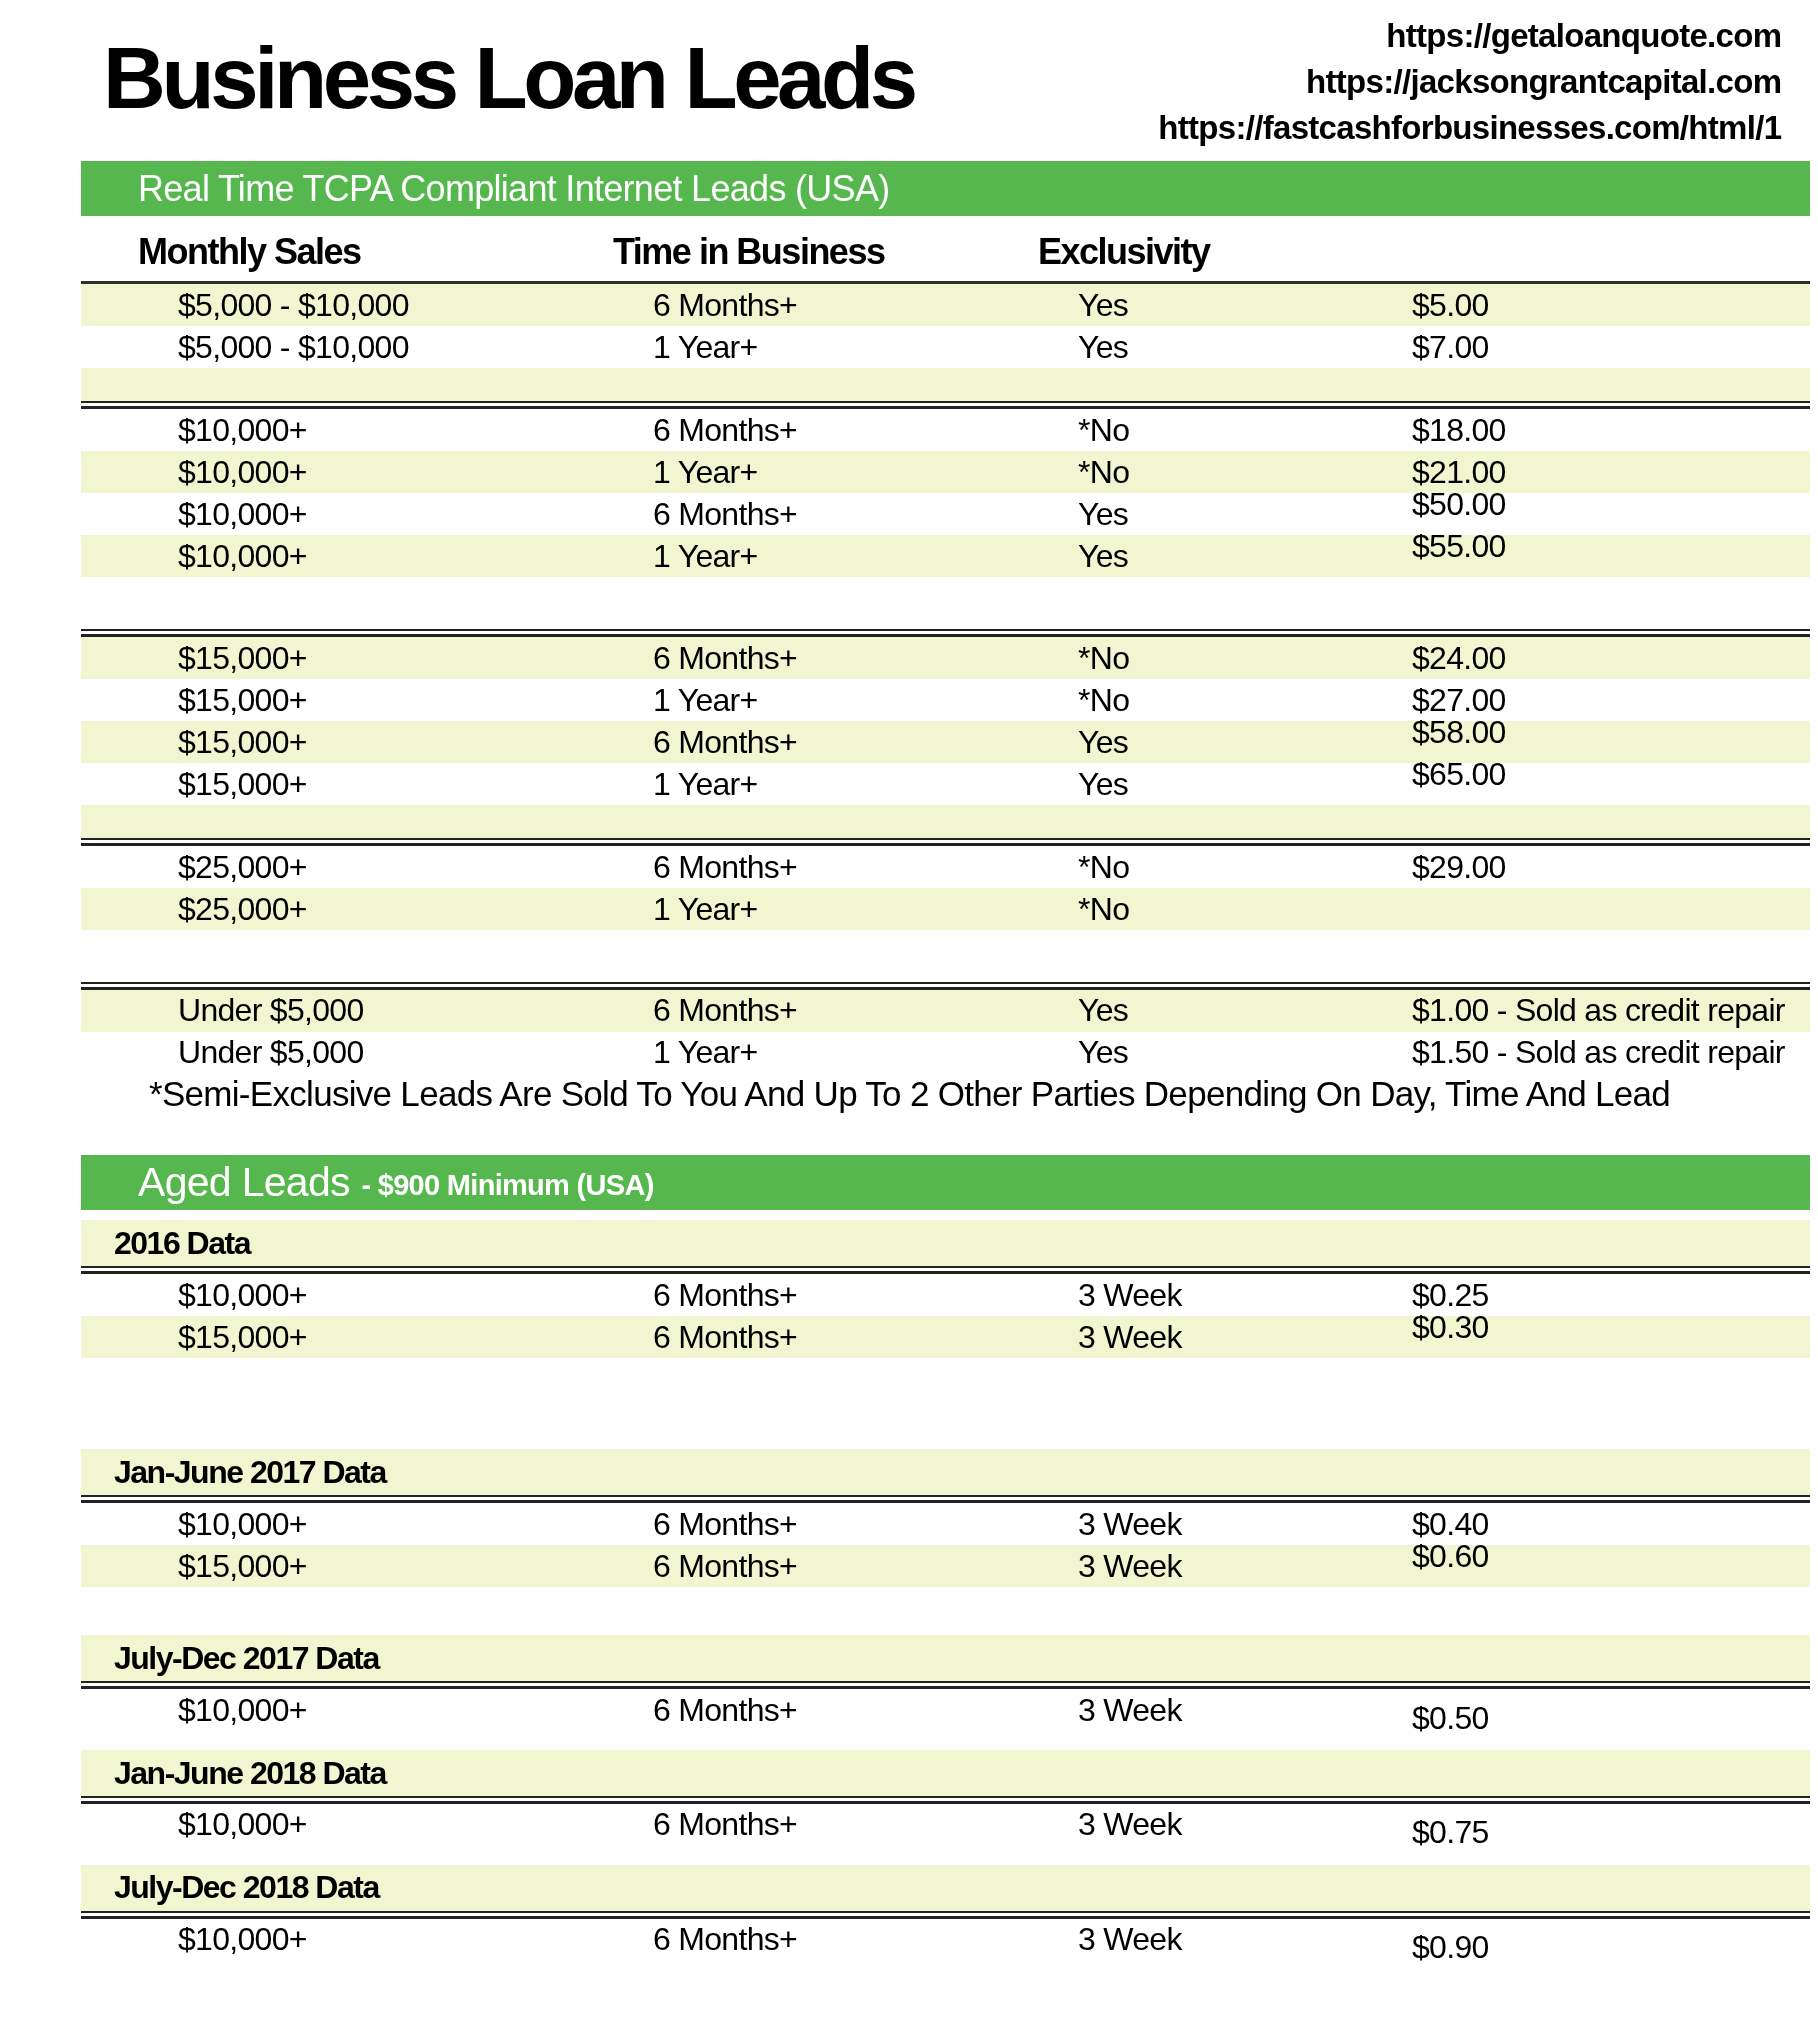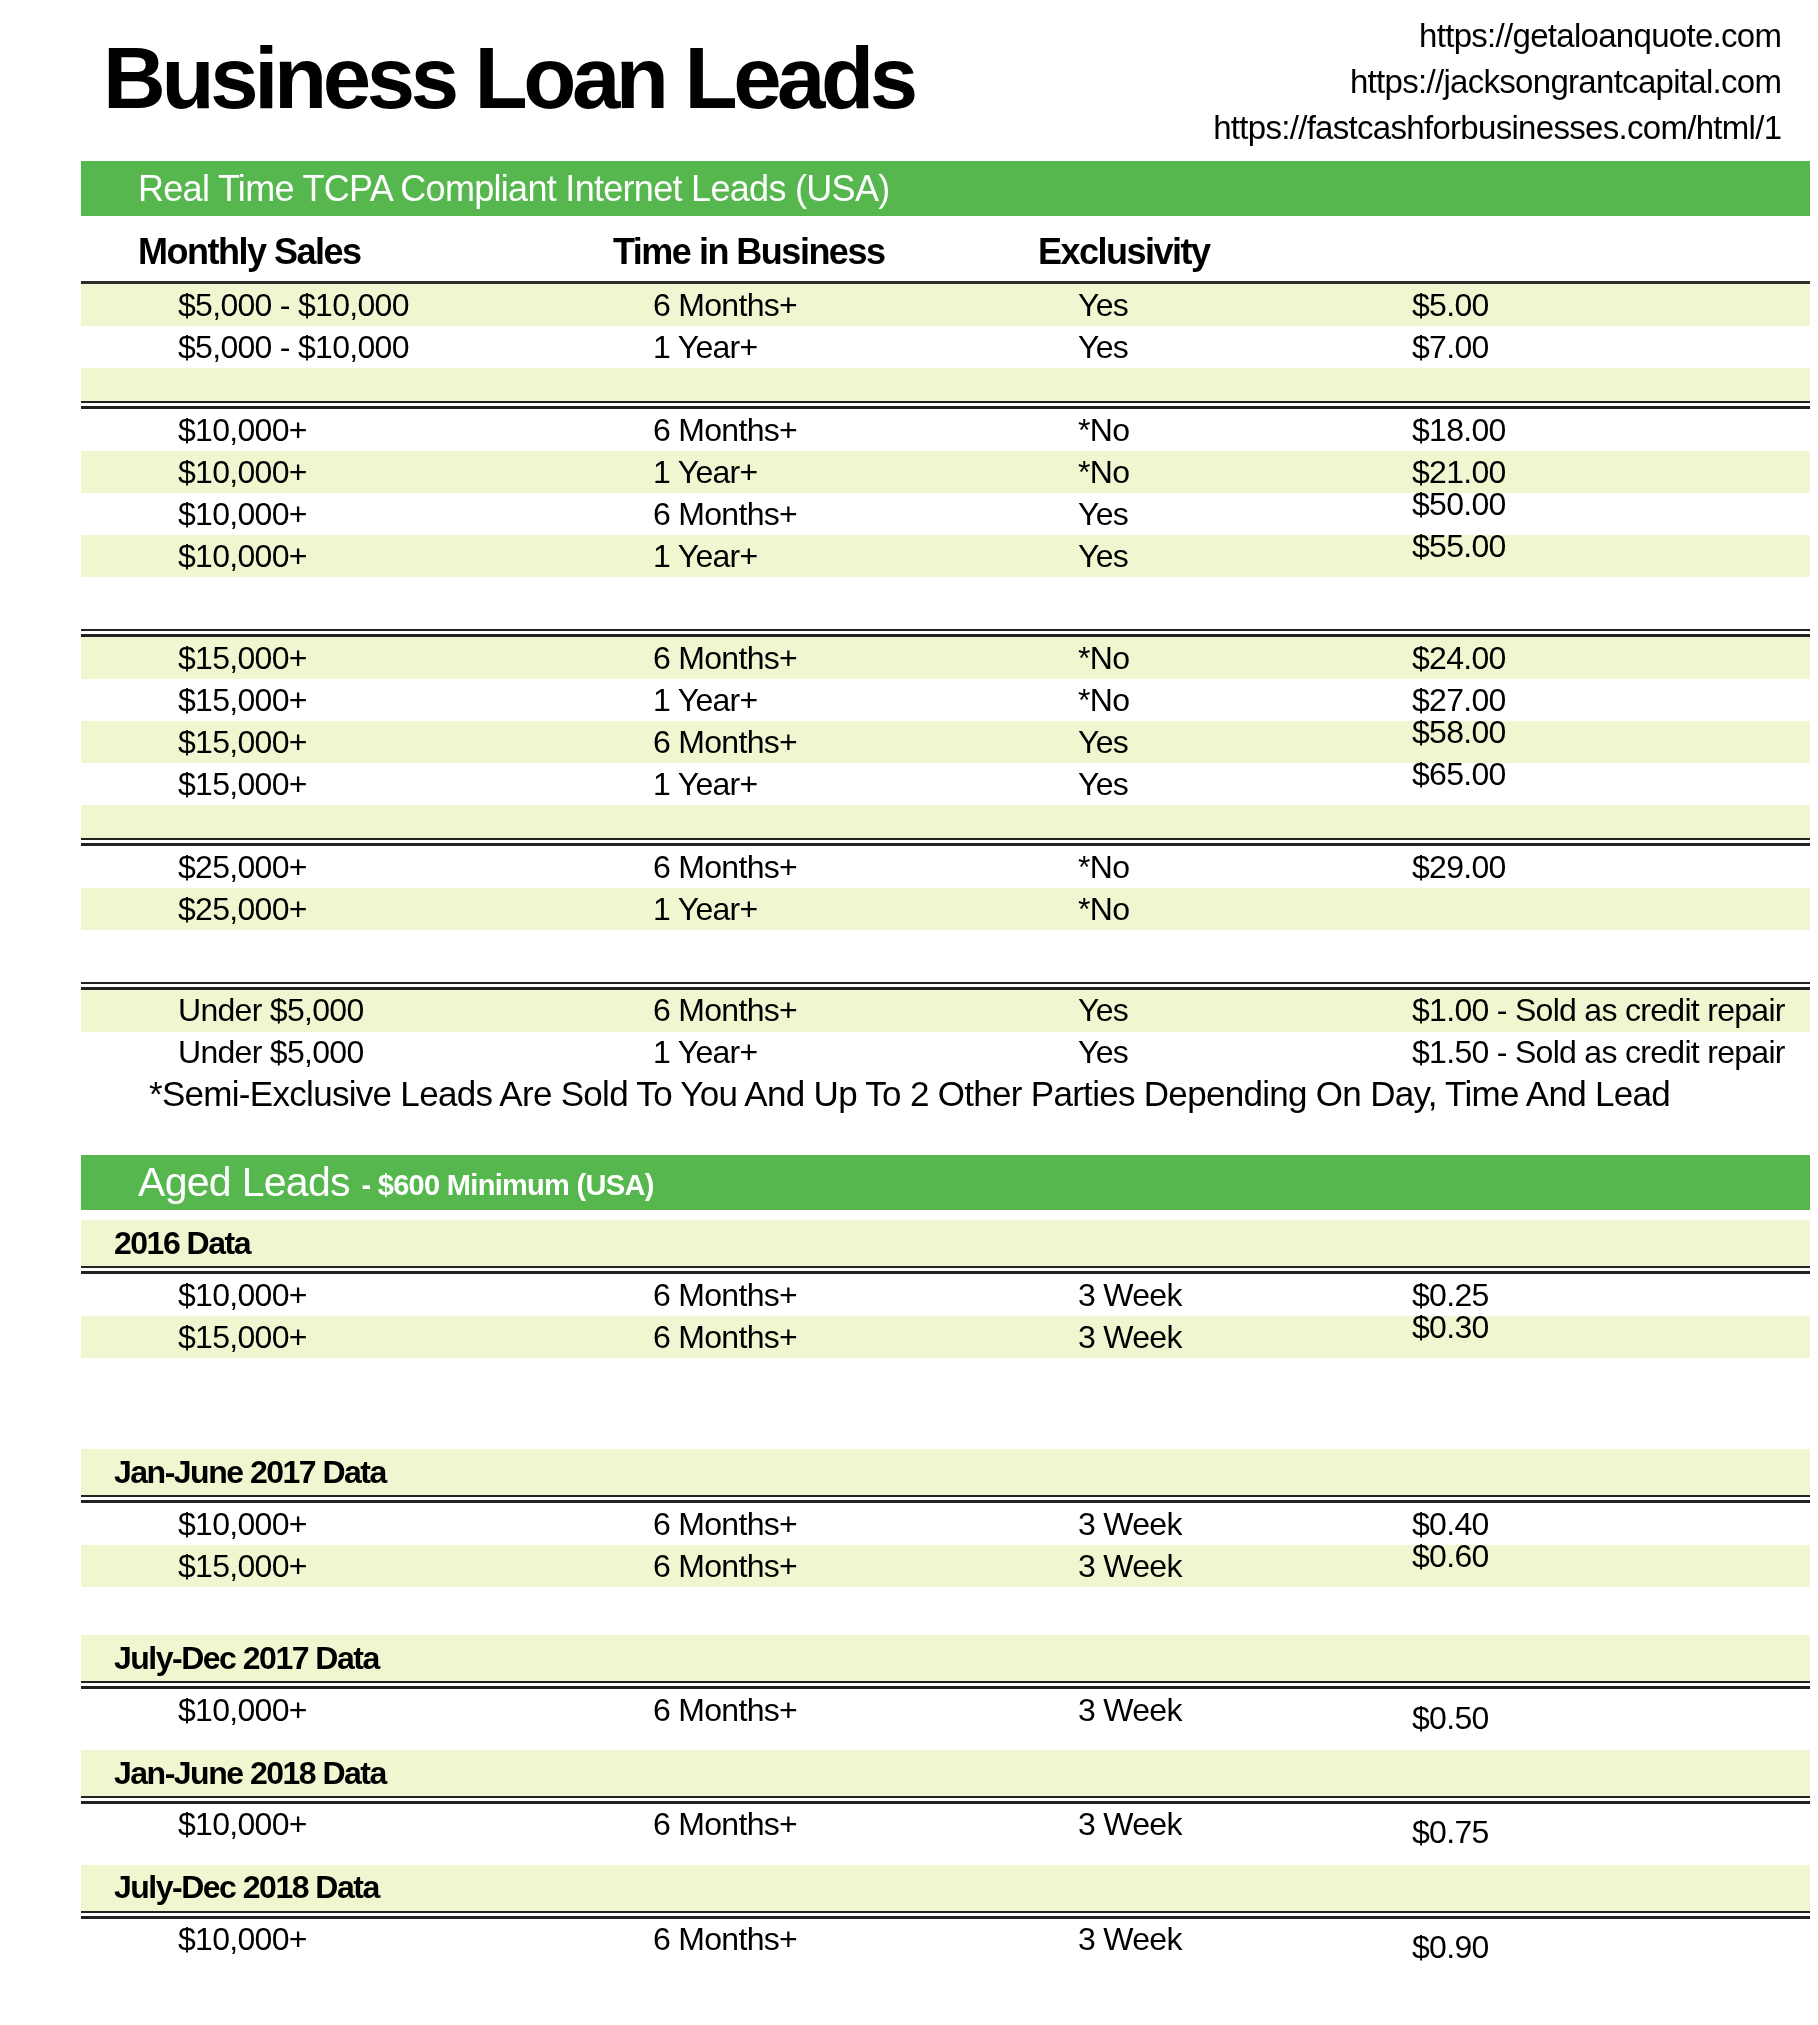--- a/index.html
+++ b/index.html
@@ -6,21 +6,21 @@
   body{
     width:1819px;height:2025px;overflow:hidden;background:#ffffff;
     font-family:"Liberation Sans", sans-serif;color:#000;
     letter-spacing:-0.7px;
   }
   .content{margin-left:81px;margin-right:8.7px;position:relative;}
 
   
   .top{display:flex;justify-content:space-between;align-items:flex-start;padding-top:10.2px;height:151px;}
   .title{font-size:87px;font-weight:700;letter-spacing:-4.4px;margin:20.3px 0 0 22px;line-height:1.1;}
-  .urls{text-align:right;font-size:33px;line-height:46px;padding-right:29px;padding-top:2.9px;font-weight:400;}
+  .urls{text-align:right;font-size:33px;line-height:46px;padding-right:29px;padding-top:2.9px;font-weight:700;}
   .url-line{white-space:nowrap;}
 
   
   .banner{height:55px;background:var(--green);color:#fff;display:flex;align-items:center;padding-left:57px;font-size:36px;font-weight:400;}
   .banner .big{font-size:41px;}
   .banner .small{font-size:29px;font-weight:700;margin-left:11.6px;position:relative;top:2.9px;}
 
   
   .grid{display:grid;grid-template-columns:532px 425px 334px auto;align-items:center;}
   .thead{font-weight:700;font-size:36px;letter-spacing:-1.5px;padding:14.5px 0 8.7px 0;}
@@ -164,21 +164,21 @@
           <div class="cell c4">$1.50 - Sold as credit repair</div>
         </div>
       </div>
 
     <div class="footnote">*Semi-Exclusive Leads Are Sold To You And Up To 2 Other Parties Depending On Day, Time And Lead</div>
   </section>
 
   <section class="aged-wrap">
     <div class="banner">
       <span class="big">Aged Leads</span>
-      <span class="small">- $600 Minimum (USA)</span>
+      <span class="small">- $900 Minimum (USA)</span>
     </div>
     <div id="aged-sections">
         <div class="band">2016 Data</div>
         <div class="divider"></div>
         <div class="grid row bg-w">
           <div class="cell c1">$10,000+</div>
           <div class="cell c2">6 Months+</div>
           <div class="cell c3">3 Week</div>
           <div class="cell c4">$0.25</div>
         </div>

